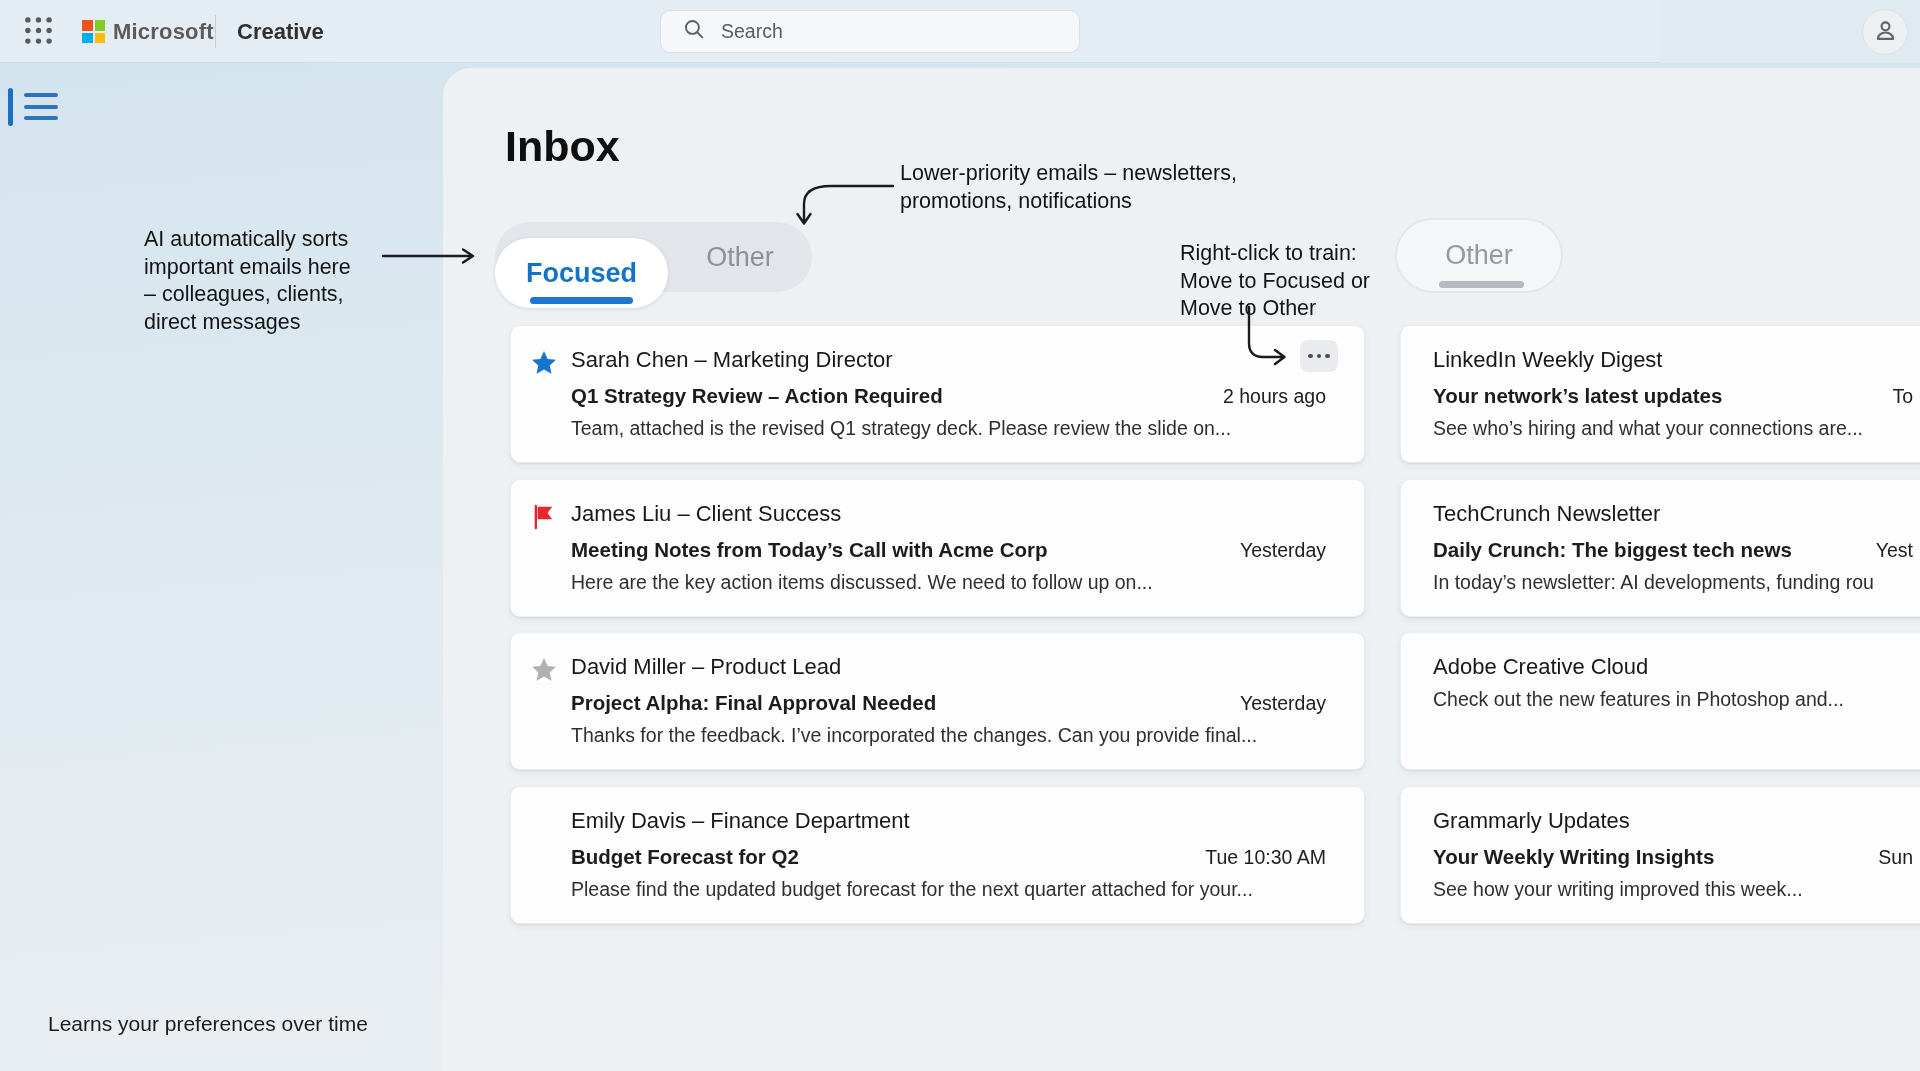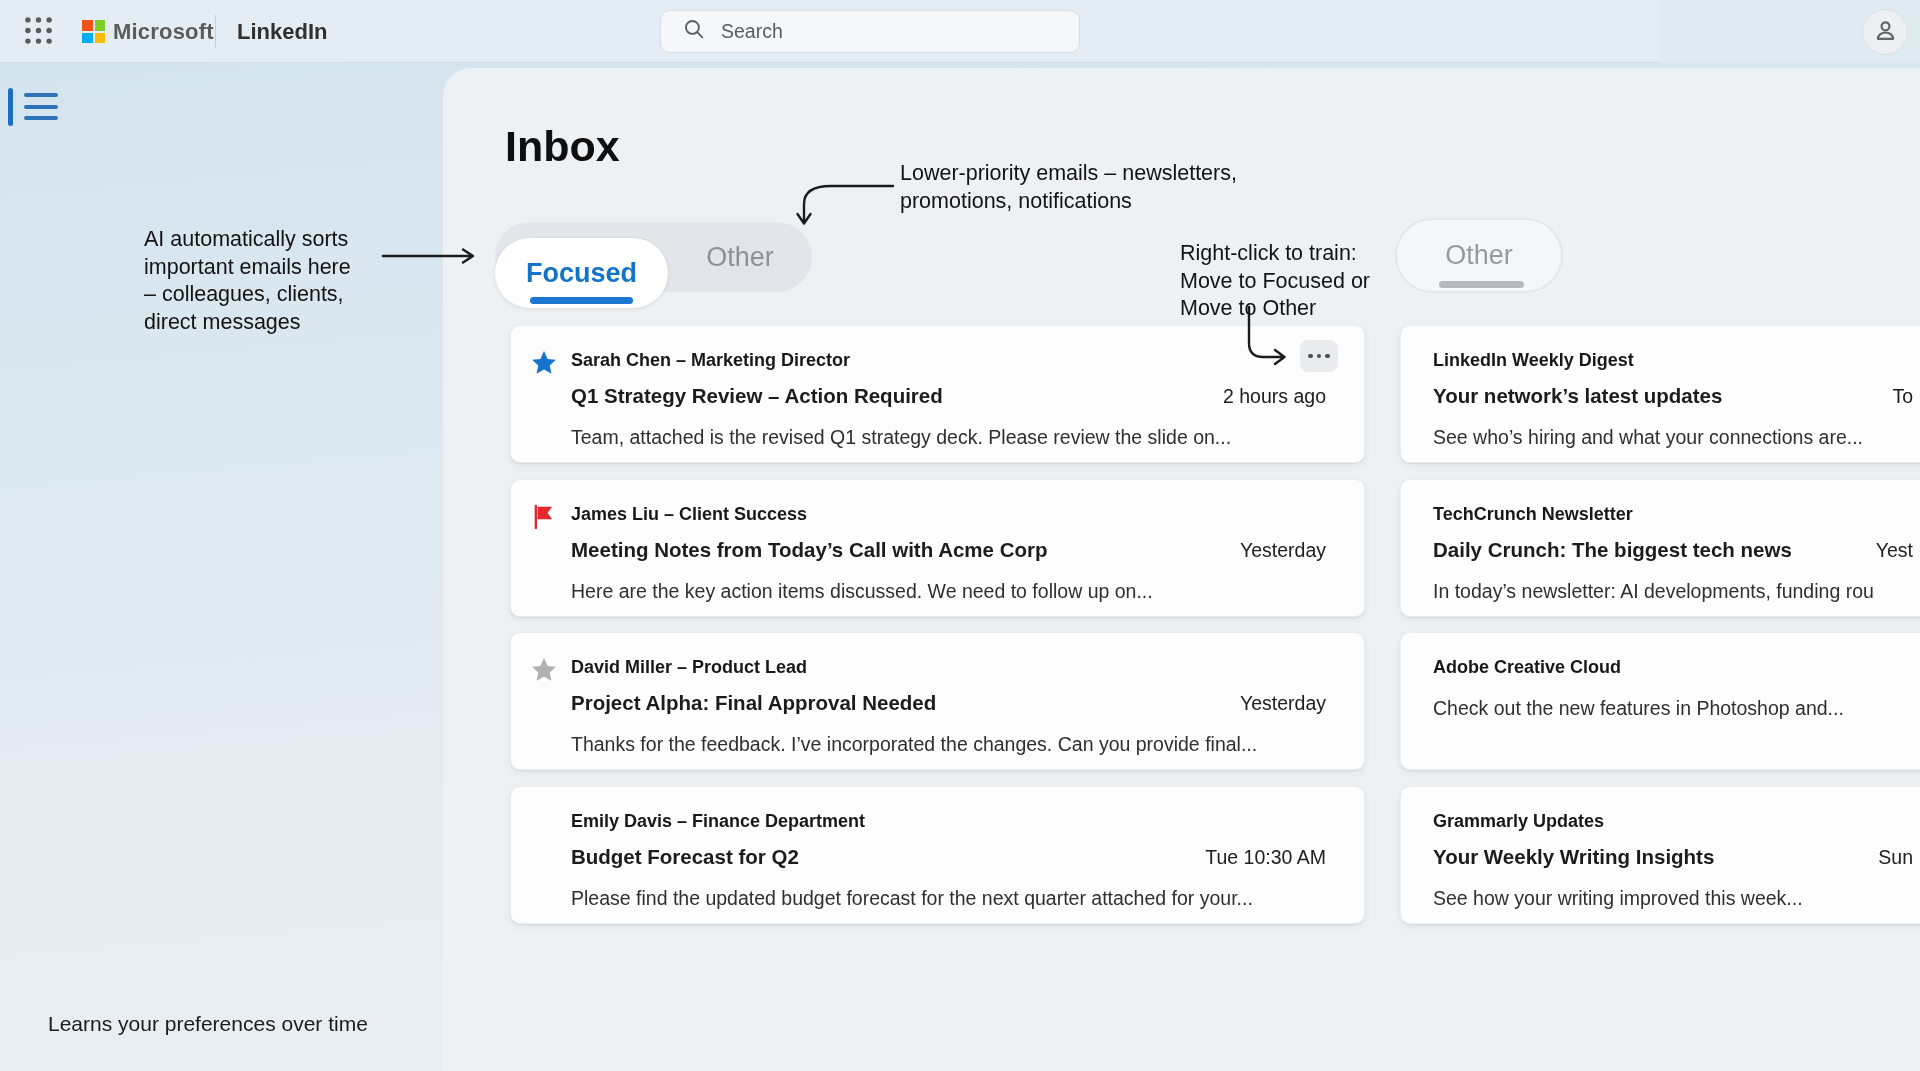--- a/index.html
+++ b/index.html
@@ -70,26 +70,26 @@
   .note-train { position:absolute; left:737px; top:172px; font-size:21.5px; line-height:27.5px; color:#131313; }
 
   
   .card { position:absolute; width:855px; height:138px; background:#fdfdfe;
           border:1px solid #ebedef; border-radius:10px;
           box-shadow:0 1px 2px rgba(0,0,0,.07), 0 3px 8px rgba(0,0,0,.05);
           padding:20px 38px 0 60px; }
   .card.c1{left:67px; top:257px} .card.c2{left:67px; top:411px}
   .card.c3{left:67px; top:564px} .card.c4{left:67px; top:718px}
   .card .lead-icon { position:absolute; left:19px; top:23px; width:28px; height:28px; }
-  .sender { font-size:18px; font-weight:700; color:#181818; line-height:28px;
+  .sender { font-size:22px; font-weight:400; color:#181818; line-height:28px;
             white-space:nowrap; overflow:hidden; }
   .subjrow { display:flex; align-items:baseline; margin-top:8px; line-height:28px; }
   .subject { font-size:20.5px; font-weight:700; color:#1c1c1c; white-space:nowrap; overflow:hidden; }
   .time { margin-left:auto; padding-left:20px; font-size:19.5px; color:#202020; white-space:nowrap; flex-shrink:0; }
-  .preview { margin-top:13px; font-size:19.5px; color:#2f2f2f; line-height:28px;
+  .preview { margin-top:4px; font-size:19.5px; color:#2f2f2f; line-height:28px;
              white-space:nowrap; overflow:hidden; }
 
   .card.oc { left:957px; width:554px; padding:20px 40px 0 32px; }
   .card.o1{top:257px} .card.o2{top:411px} .card.o3{top:564px} .card.o4{top:718px}
 
   .more-btn { position:absolute; left:857px; top:272px; width:38px; height:32px;
               background:#e9ebee; border-radius:8px; z-index:4;
               display:flex; align-items:center; justify-content:center; gap:4px; }
   .more-btn div { width:4.5px; height:4.5px; border-radius:50%; background:#4d4d4d; }
 
@@ -119,21 +119,21 @@
     </span>
   </div>
   <div class="ms-logo">
     <div class="sq1"></div>
       <div class="sq2"></div>
     <div class="sq3"></div>
       <div class="sq4"></div>
   </div>
   <div class="ms-word">Microsoft</div>
   <div class="tb-divider"></div>
-  <div class="product">LinkedIn</div>
+  <div class="product">Creative</div>
   <div class="search">
     <span>
       <svg width="25" height="25" viewBox="0 0 24 24" fill="none" stroke="#5c6064" stroke-width="1.8" stroke-linecap="round">
         <circle cx="10" cy="10" r="6.2"></circle>
           <path d="M14.8 14.8 L19.5 19.5"></path>
       </svg>
     </span>
     <input type="text" placeholder="Search" style="">
   </div>
   <div class="account">

